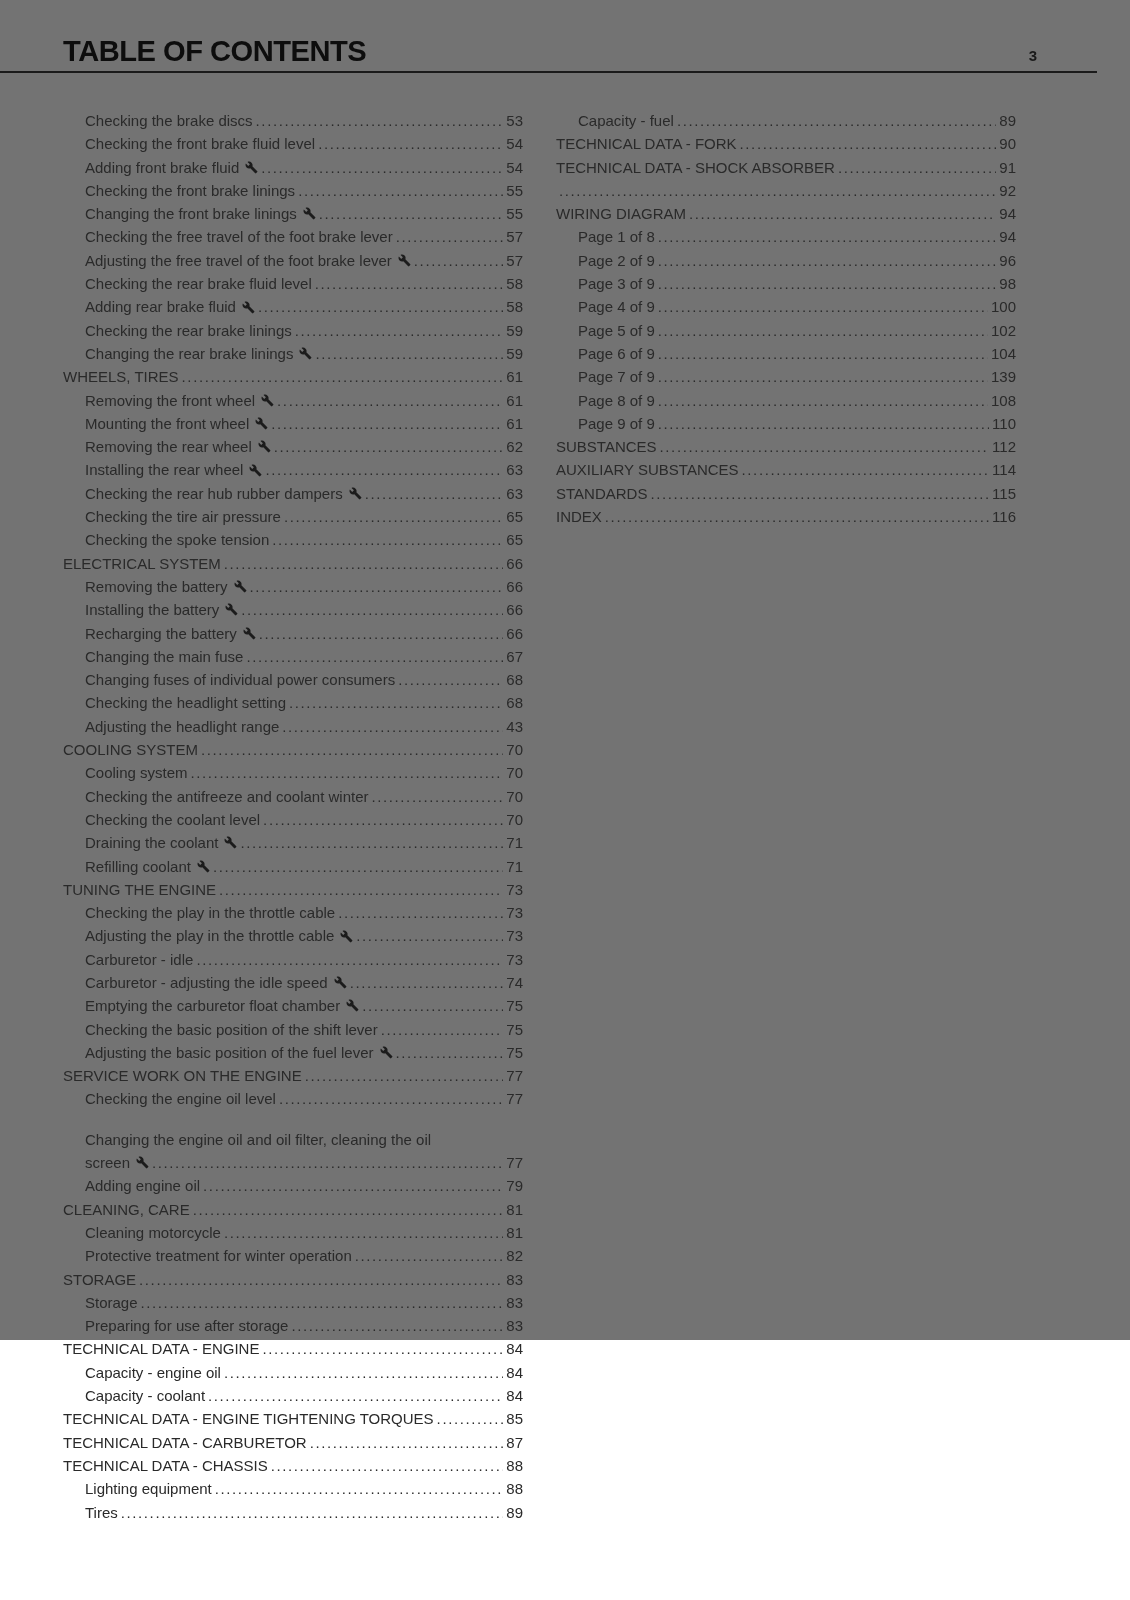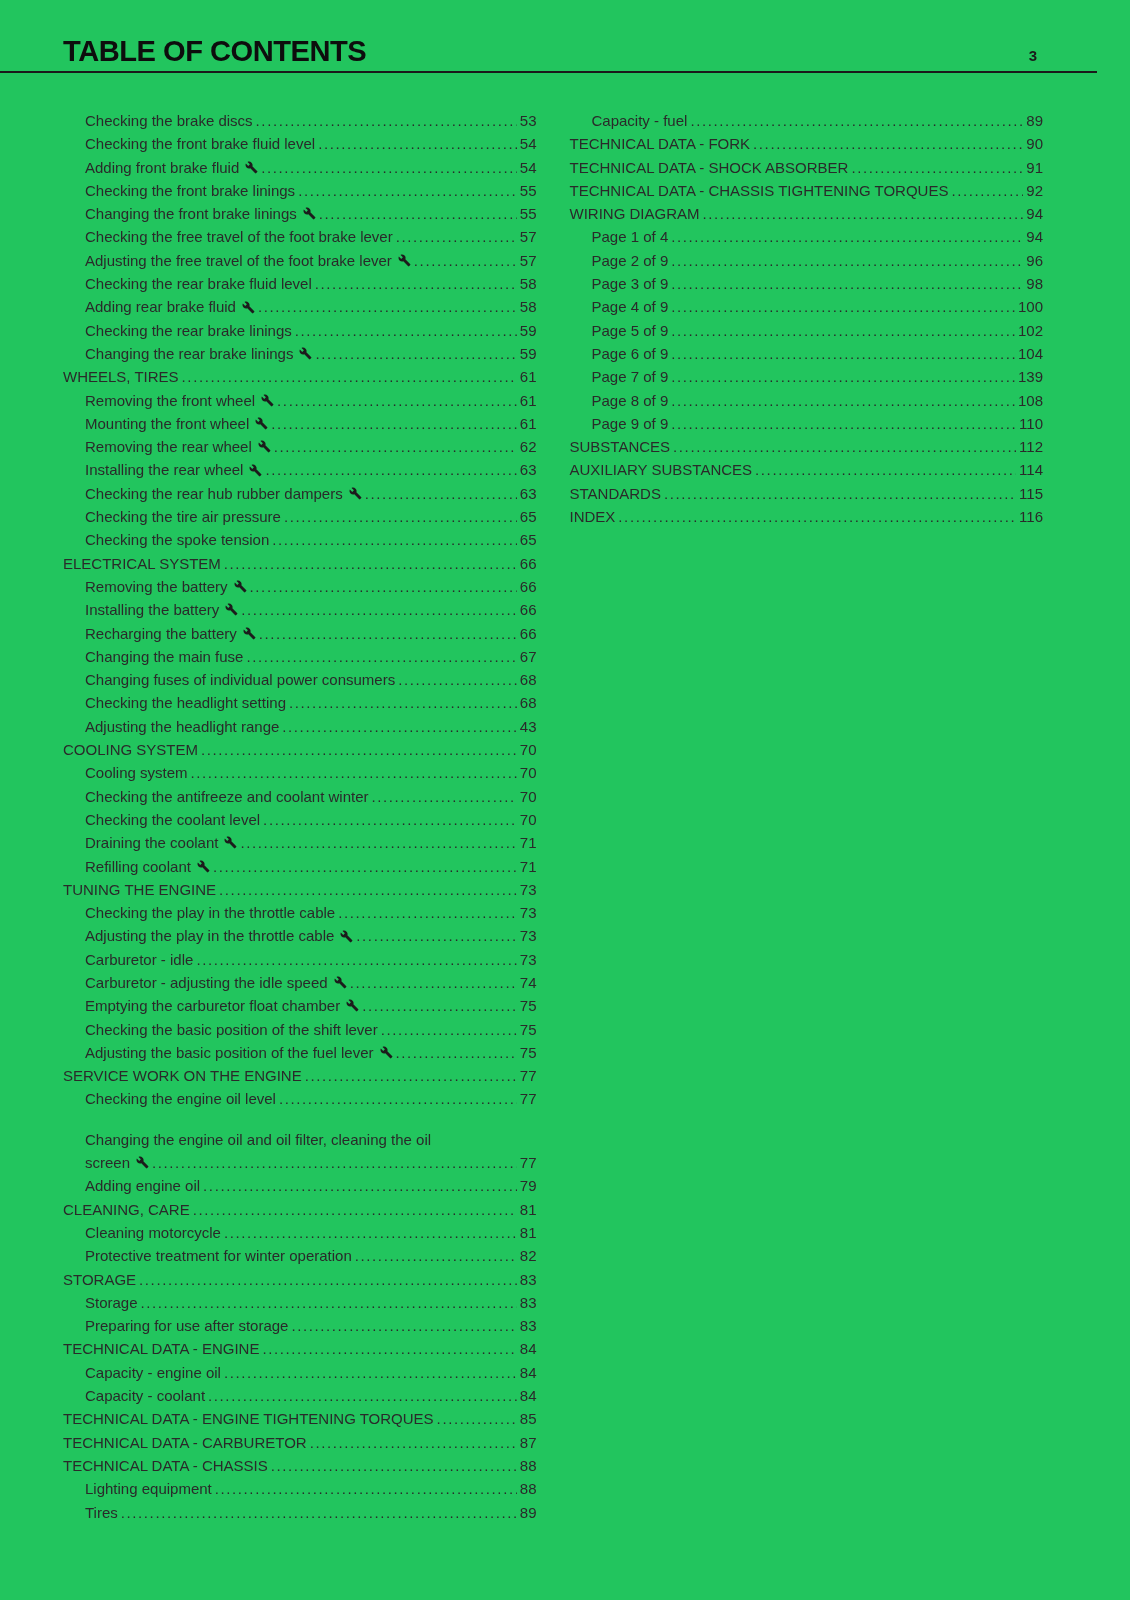--- a/index.html
+++ b/index.html
@@ -9,22 +9,22 @@
   }
   body {
     width: 1130px;
     height: 1600px;
     font-family: "Liberation Sans", "DejaVu Sans", sans-serif;
     color: #2a2a2a;
     overflow: hidden;
   }
   .page {
     width: 1130px;
-    height: 1600px;
-    background: #22c55e;
+    height: 1340px;
+    background: #737373;
     box-sizing: border-box;
   }
   .header {
     margin-right: 33px;
     padding: 34px 22px 3px 63px;
     border-bottom: 2px solid #1a1a1a;
     display: flex;
     align-items: baseline;
     justify-content: space-between;
   }
@@ -39,21 +39,21 @@
   }
   .header-page-num {
     font-size: 15px;
     font-weight: 700;
     color: #1a1a1a;
     margin-right: 38px;
   }
   .columns {
     display: flex;
     gap: 33px;
-    padding: 36px 87px 0 63px;
+    padding: 36px 114px 0 63px;
   }
   .col {
     flex: 1 1 0;
     min-width: 0;
   }
   .toc-entry {
     font-size: 15px;
     line-height: 23.3px;
     color: #2a2a2a;
   }
@@ -640,35 +640,34 @@
         </div>
         <div class="toc-entry section">
           <div class="toc-row">
             <span class="label">TECHNICAL DATA - SHOCK ABSORBER</span>
             <span class="leader"></span>
             <span class="pagenum">91</span>
           </div>
         </div>
         <div class="toc-entry section">
           <div class="toc-row">
-            <span class="label">TECHNICAL DATA - CHASSIS TIGHTENING TORQUES</span>
             <span class="leader"></span>
             <span class="pagenum">92</span>
           </div>
         </div>
         <div class="toc-entry section">
           <div class="toc-row">
             <span class="label">WIRING DIAGRAM</span>
             <span class="leader"></span>
             <span class="pagenum">94</span>
           </div>
         </div>
         <div class="toc-entry sub">
           <div class="toc-row">
-            <span class="label">Page 1 of 4</span>
+            <span class="label">Page 1 of 8</span>
             <span class="leader"></span>
             <span class="pagenum">94</span>
           </div>
         </div>
         <div class="toc-entry sub">
           <div class="toc-row">
             <span class="label">Page 2 of 9</span>
             <span class="leader"></span>
             <span class="pagenum">96</span>
           </div>

